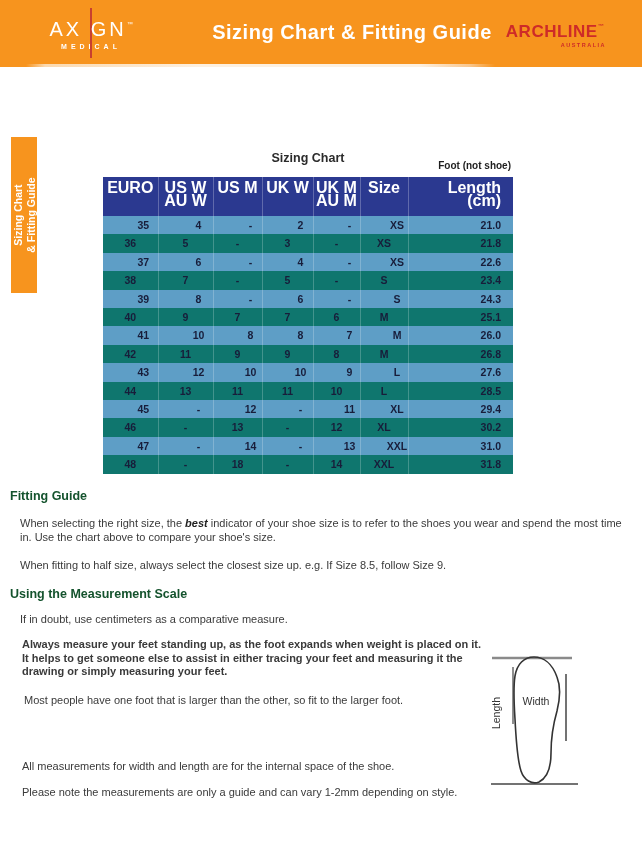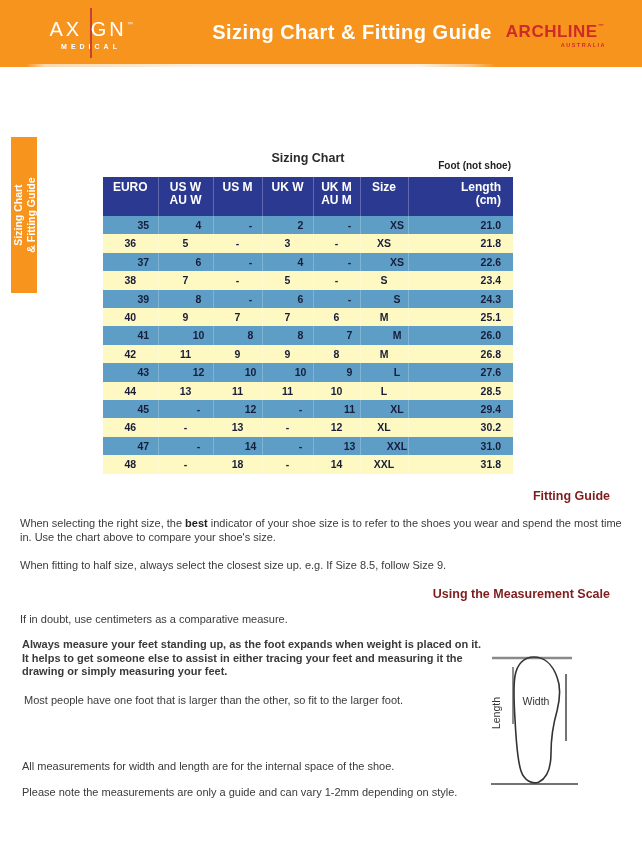--- a/index.html
+++ b/index.html
@@ -29,33 +29,33 @@
   .side-tab{position:absolute;left:11px;top:137px;width:26px;height:156px;background:#F7941E;}
   .side-tab-text{position:absolute;left:50%;top:50%;width:156px;
     transform:translate(-50%,-50%) rotate(-90deg);
     color:#fff;font-size:10.5px;font-weight:bold;text-align:center;line-height:12.5px;white-space:nowrap;}
   
   .chart-title{position:absolute;left:103px;top:151px;width:410px;text-align:center;
     font-size:12.5px;font-weight:bold;color:#2b2b2b;}
   .chart-note{position:absolute;left:103px;top:160px;width:408px;text-align:right;
     font-size:10px;font-weight:bold;color:#1f1f1f;}
   table.chart{position:absolute;left:103px;top:177px;width:410px;border-collapse:collapse;table-layout:fixed;}
-  table.chart th{background:#2B3990;color:#fff;font-size:12px;font-weight:bold;
+  table.chart th{background:#2B3990;color:#fff;font-size:16px;font-weight:bold;
     height:35px;vertical-align:top;padding:4px 0 0 0;text-align:center;line-height:13px;
     border-right:1px solid rgba(255,255,255,.25);}
   table.chart td{font-size:10.5px;font-weight:bold;color:#181d3a;text-align:center;
     height:18.4px;padding:0;line-height:18.4px;border-right:1px solid rgba(255,255,255,.22);}
   table.chart th:last-child,table.chart td:last-child{text-align:right;padding-right:12px;border-right:none;}
   tr.row-a td{background:#5E9EC6;padding-left:26px;}
-  tr.row-b td{background:#fef9c3;}
-  
-  .h-center{position:absolute;left:10px;width:600px;text-align:right;
-    font-size:12.5px;font-weight:bold;color:#7f1d1d;}
+  tr.row-b td{background:#0f766e;}
+  
+  .h-center{position:absolute;left:10px;width:600px;text-align:left;
+    font-size:12.5px;font-weight:bold;color:#14532d;}
   .para{position:absolute;font-size:11px;line-height:13.5px;color:#3a3a3a;}
-  .para b{color:#222;}
+  .para b{color:#222;font-style:italic;}
   
   .foot-svg{position:absolute;left:486px;top:643px;}
 </style>
 </head>
 <body>
 
 <div class="page">
 
   <div class="topbar">
     <div class="axign">

